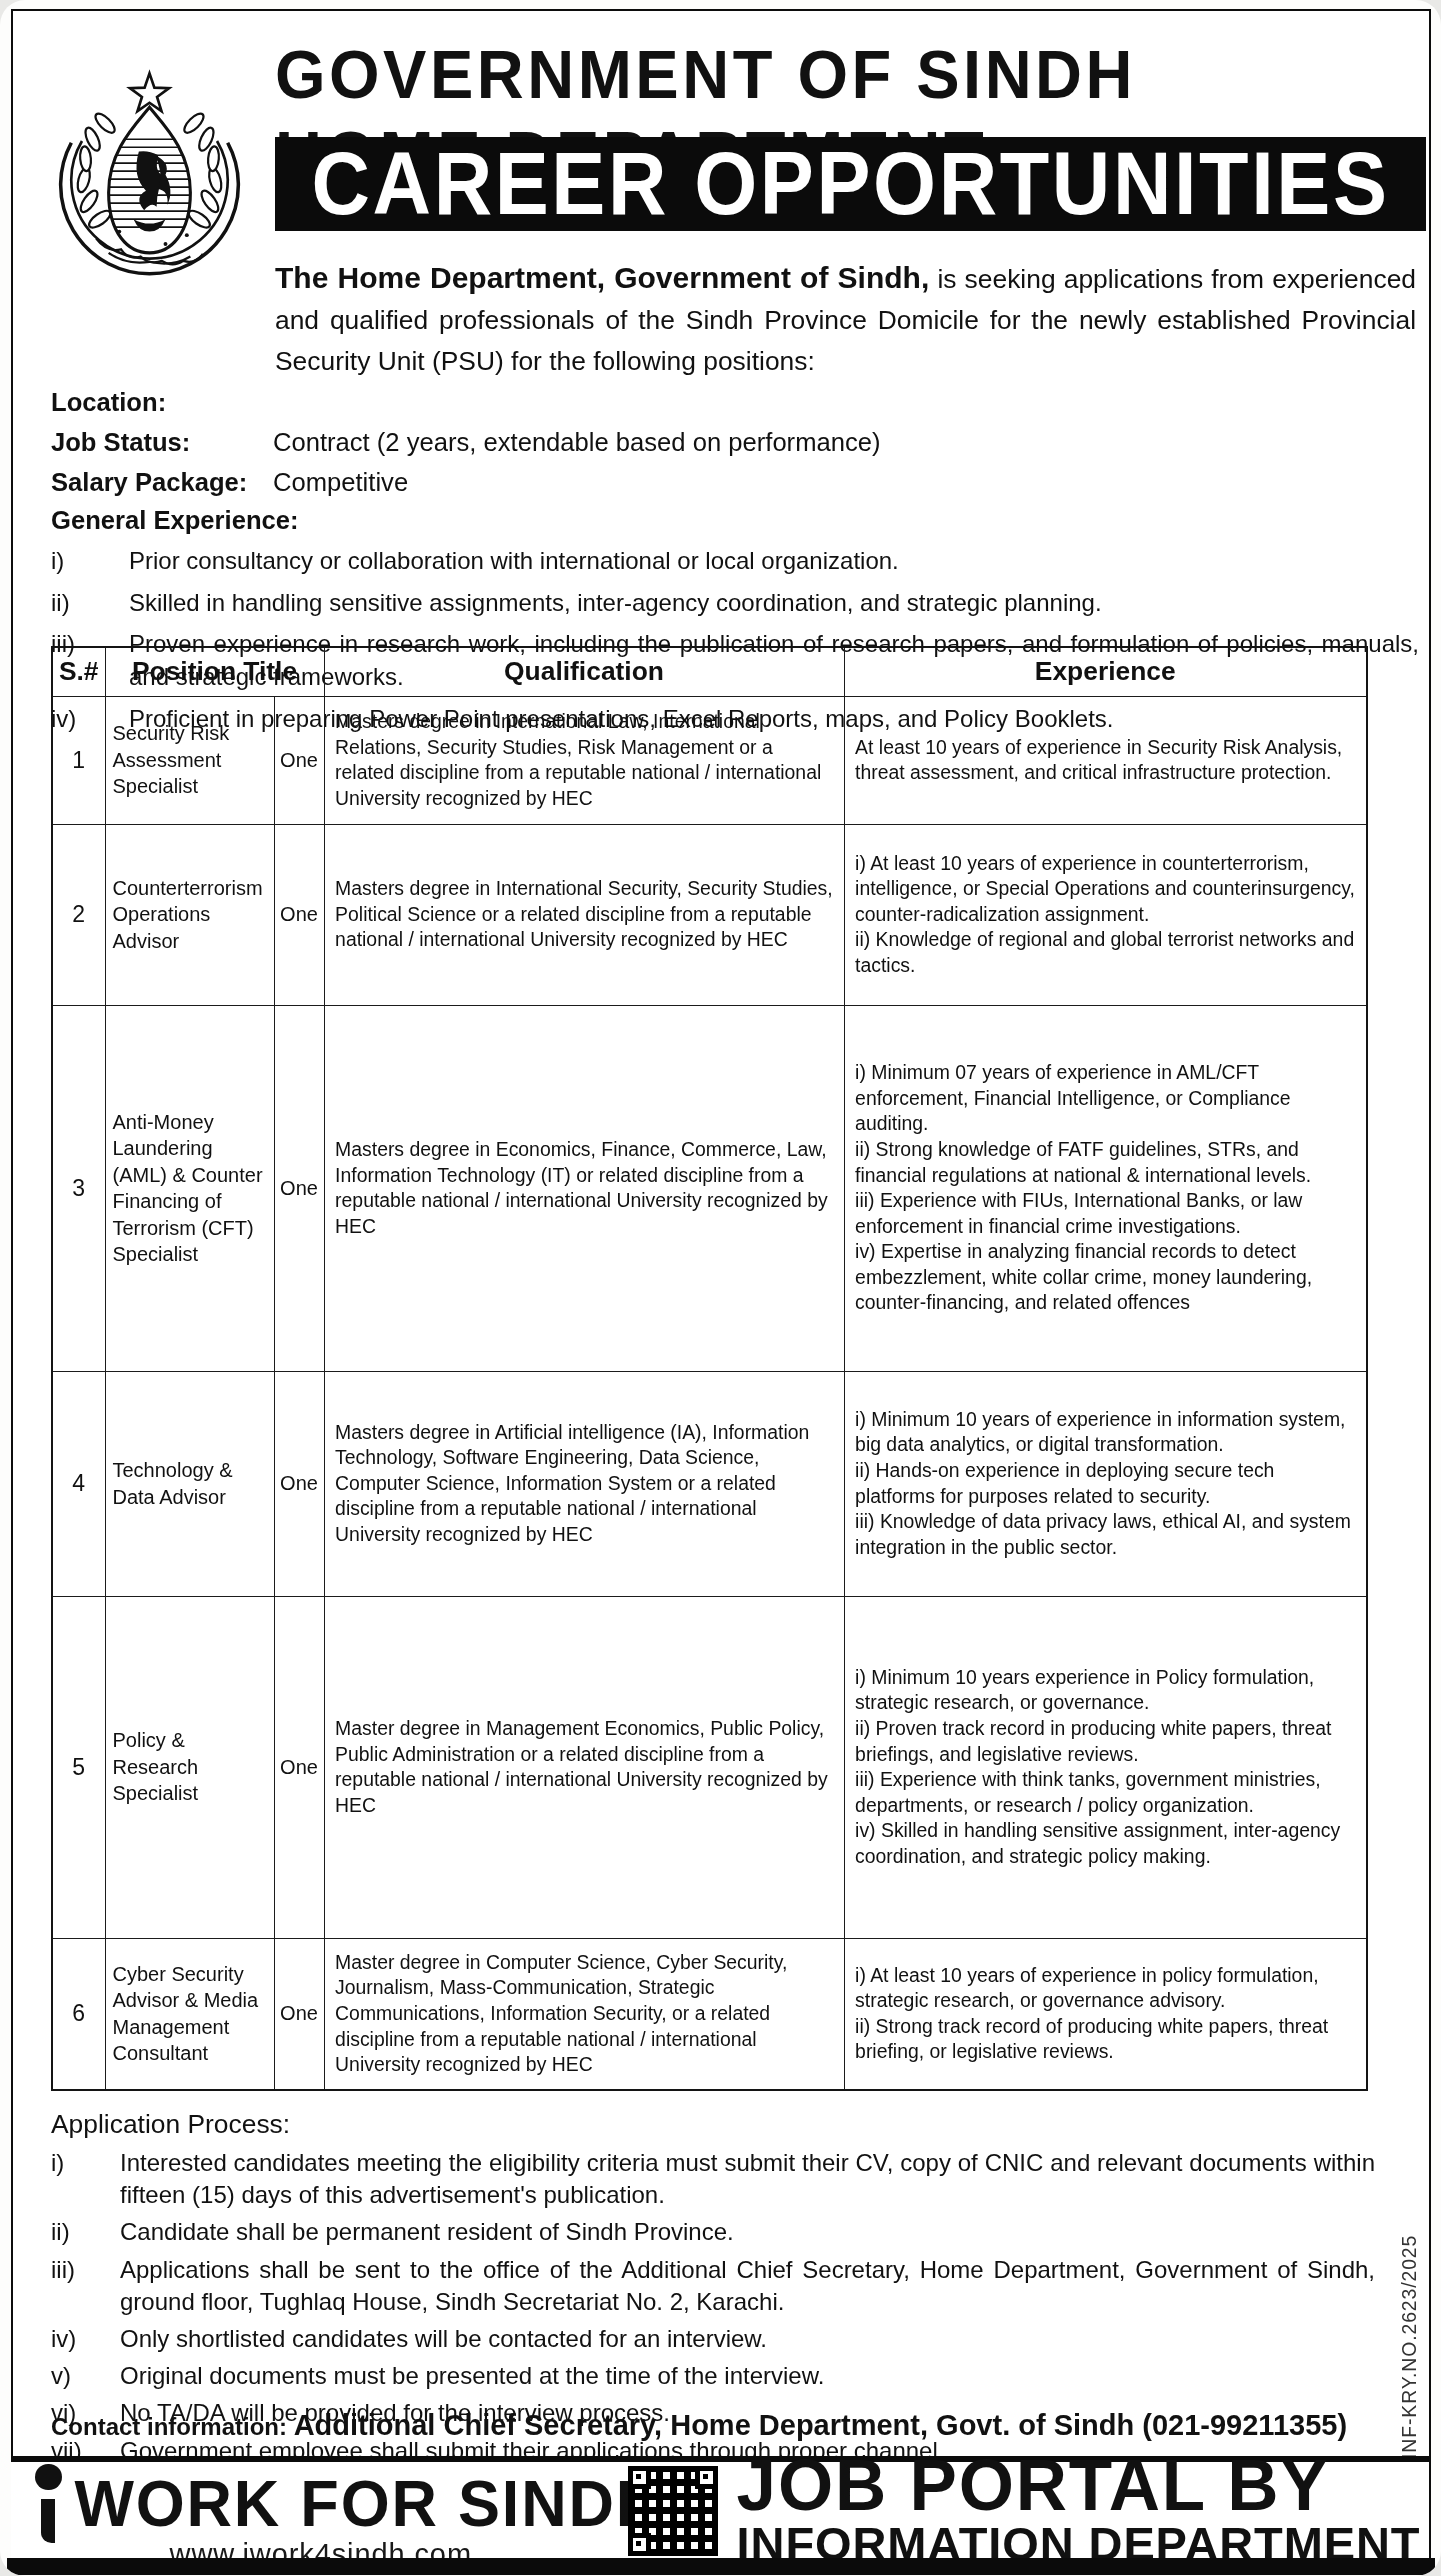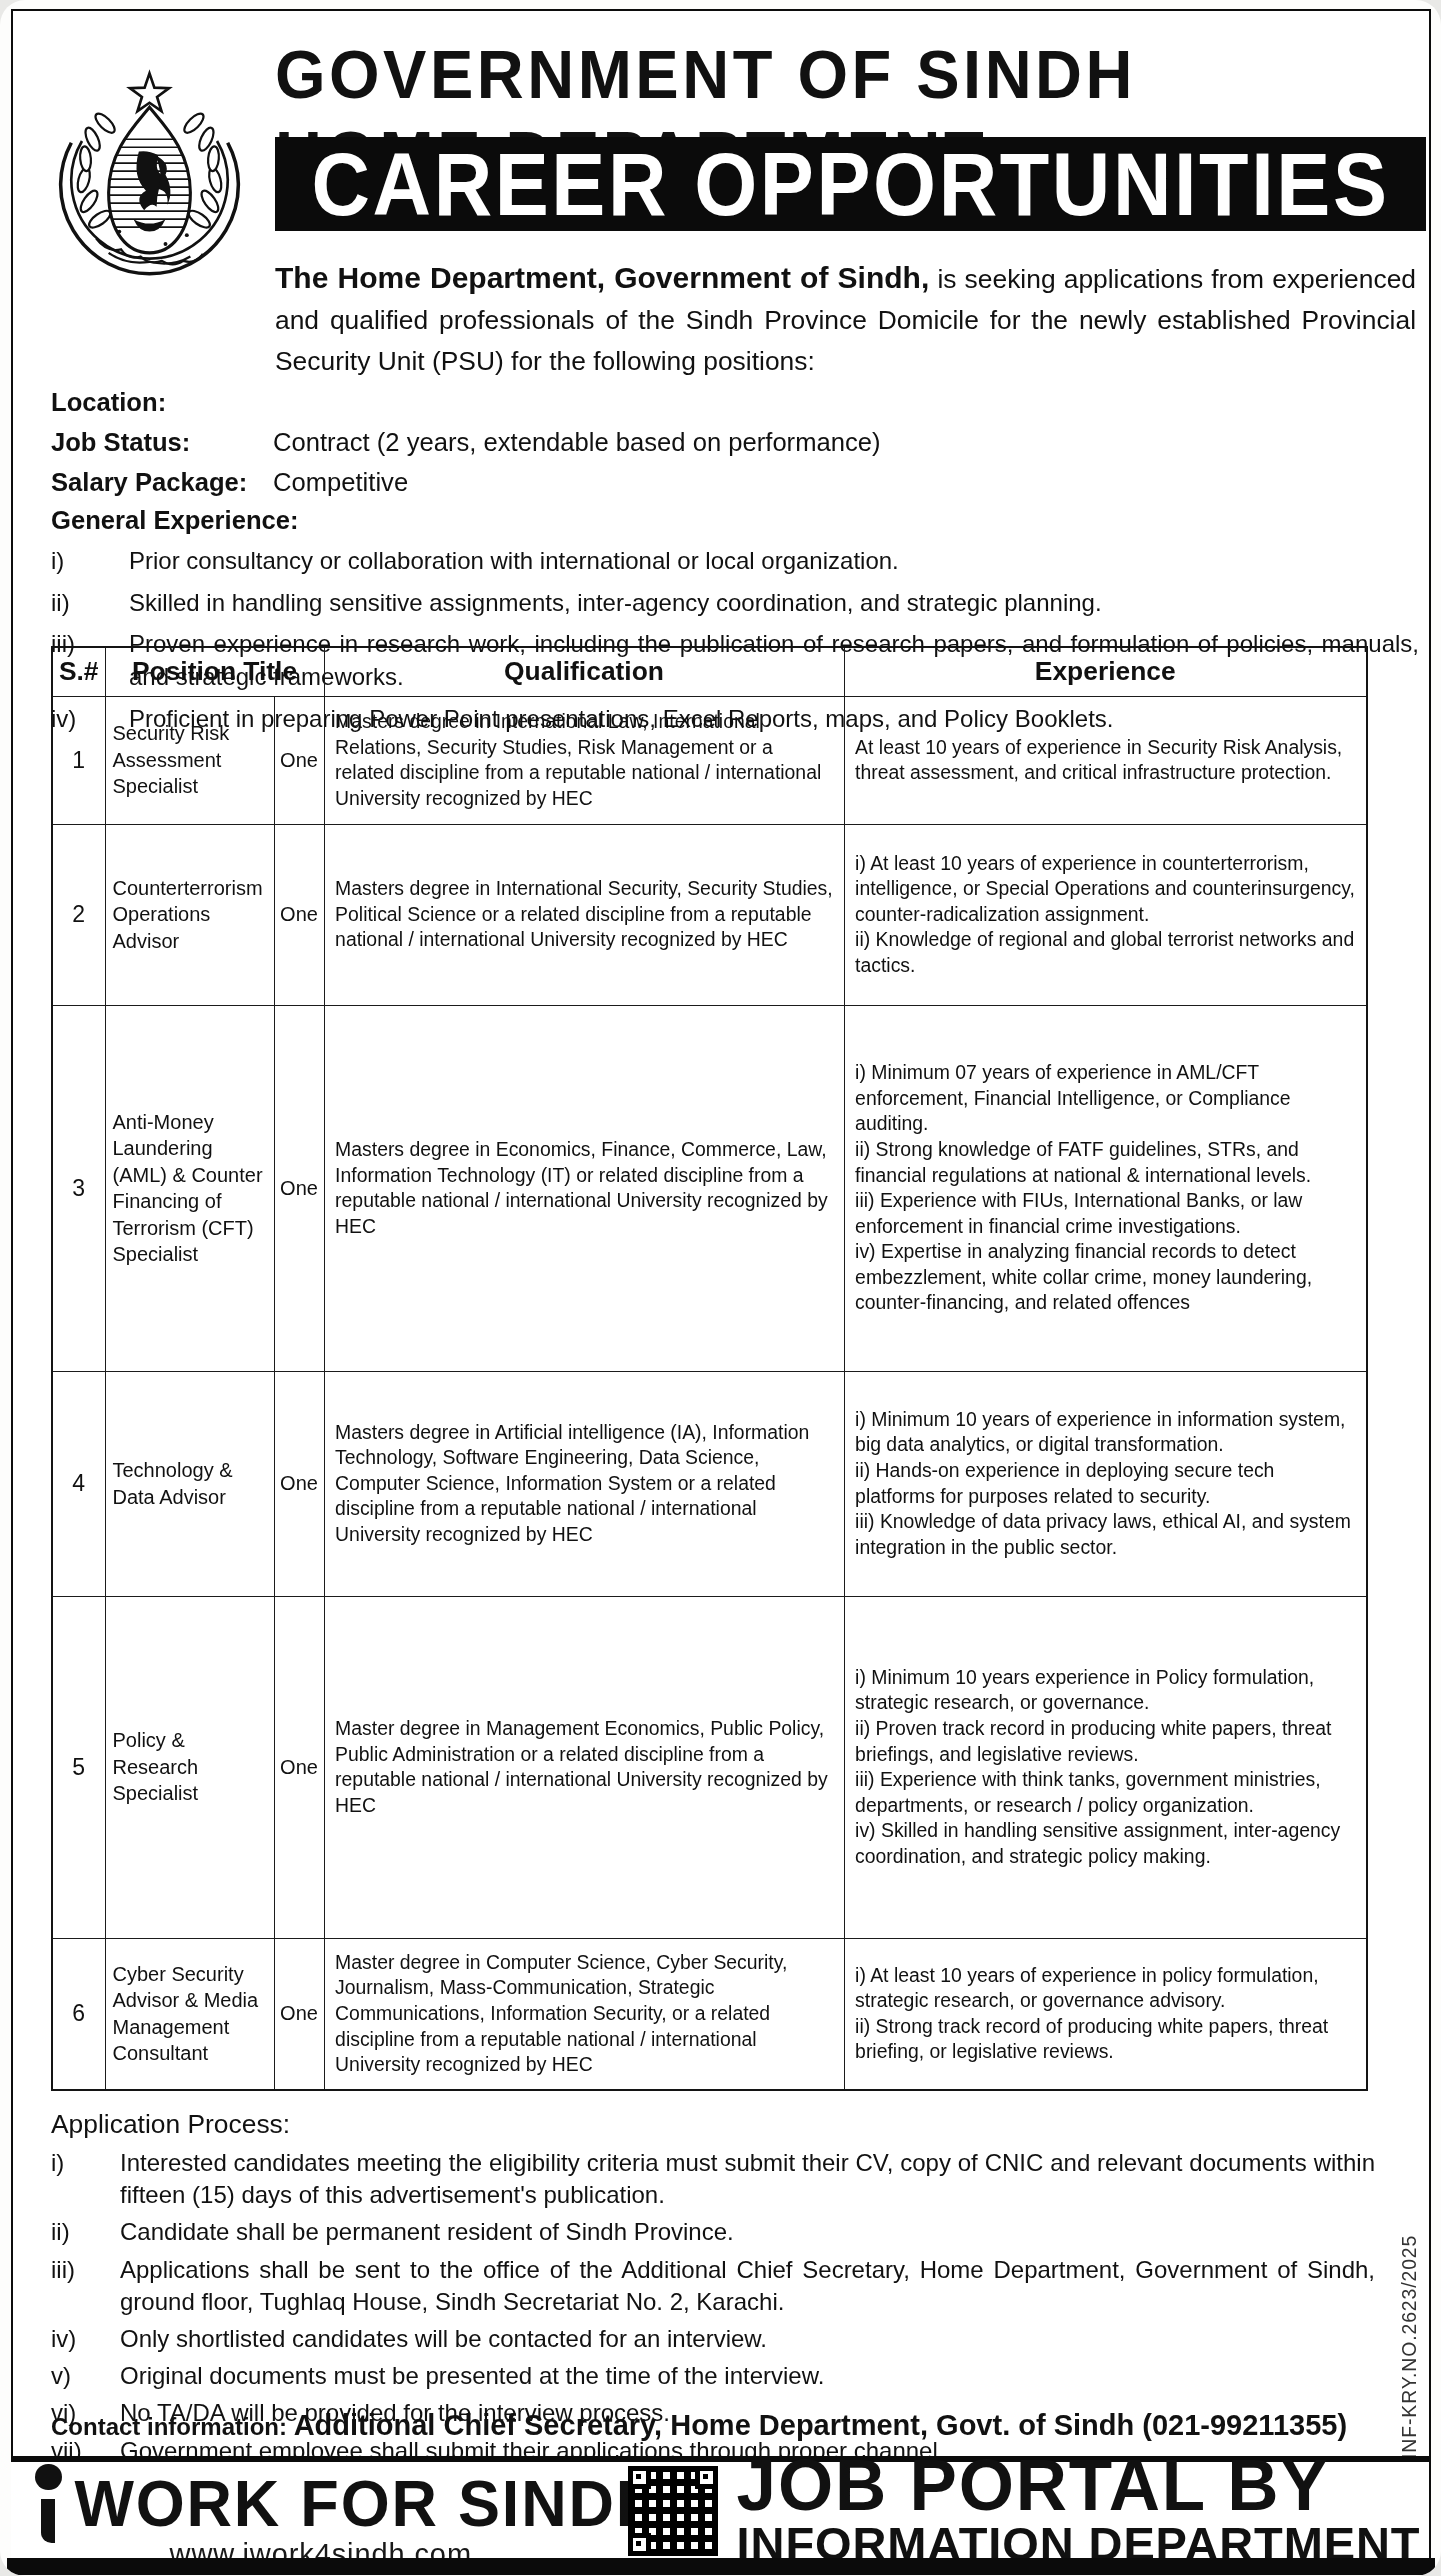--- a/index.html
+++ b/index.html
@@ -6,21 +6,21 @@
   #page{position:relative;width:1441px;height:2576px;background:#fdfdfc;margin:0 auto;
         font-family:"Liberation Sans","DejaVu Sans",sans-serif;color:#111;overflow:hidden;border-radius:25px;}
   .frame{position:absolute;left:10.6px;top:8.8px;width:1416px;height:2551px;border:2.6px solid #0c0c0c;background:#fff;}
 
   
   .emblem{position:absolute;left:34px;top:69px;width:231px;height:215px;}
   .titleblock{position:absolute;left:275px;top:34px;line-height:81px;white-space:nowrap;}
   .titleblock .t{font-size:65px;font-weight:800;letter-spacing:3.5px;transform:scaleY(1.05);transform-origin:left center;}
   .dateref{position:absolute;right:30px;top:78px;text-align:right;font-size:22px;line-height:28px;color:#222;}
   .banner{position:absolute;left:275px;top:137px;width:1151px;height:94px;background:#0b0b0b;
-          display:flex;align-items:center;justify-content:center;}
+          display:flex;justify-content:center;}
   .banner span{color:#fff;font-size:81px;font-weight:800;letter-spacing:2.6px;white-space:nowrap;transform:scaleY(1.1);}
 
   
   .intro{position:absolute;left:275px;top:257px;width:1141px;font-size:26.4px;line-height:41px;text-align:justify;}
   .intro b{font-size:30px;}
 
   
   .details{position:absolute;left:51px;top:386px;width:1368px;}
   .drow{display:flex;margin-bottom:8px;font-size:25.6px;line-height:32px;}
   .dlabel{width:222px;font-weight:bold;flex:0 0 auto;}

